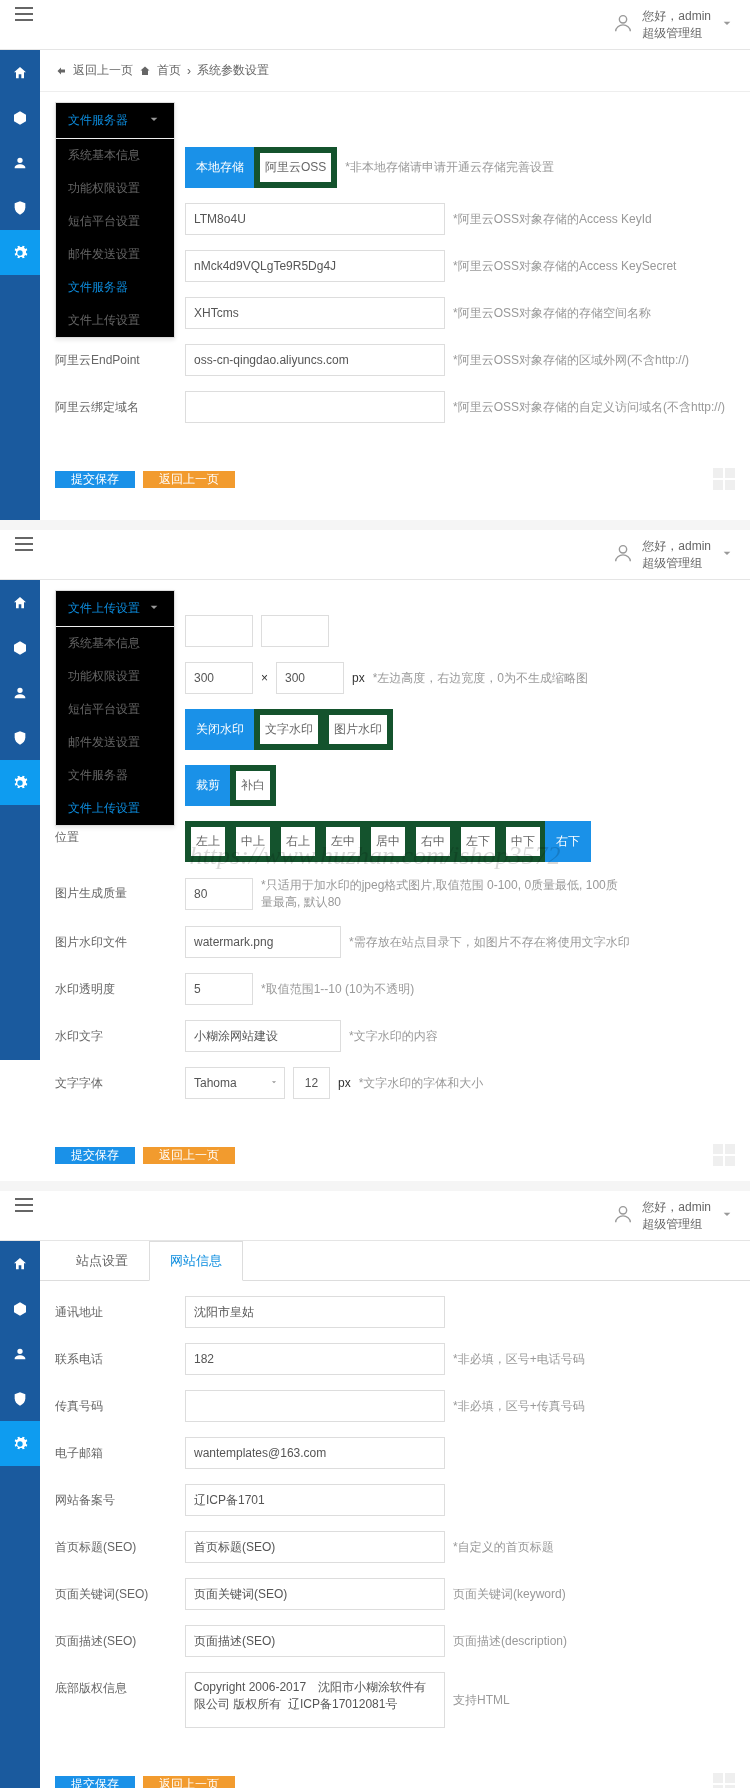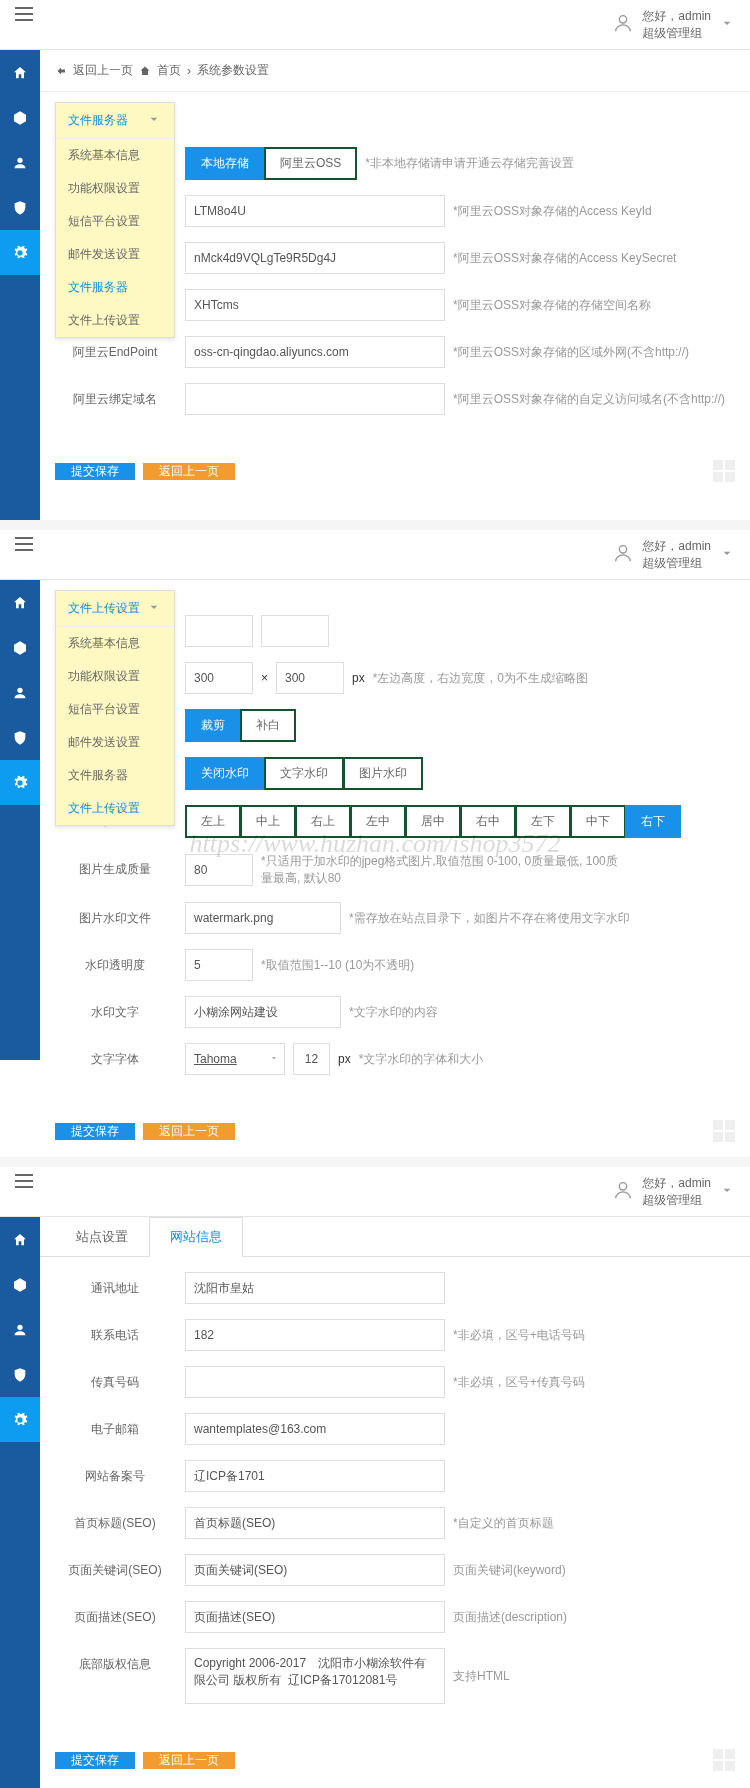--- a/index.html
+++ b/index.html
@@ -14,48 +14,48 @@
 .menu-toggle span, .menu-toggle span::before, .menu-toggle span::after { display: block; width: 18px; height: 2px; background: #666; position: relative; }
 .menu-toggle span::before { content: ''; position: absolute; top: -6px; }
 .menu-toggle span::after { content: ''; position: absolute; top: 6px; }
 .user-area { display: flex; align-items: center; gap: 8px; color: #666; font-size: 12px; }
 .user-icon svg { width: 22px; height: 22px; fill: none; stroke: #999; stroke-width: 1.5; }
 .chevron svg { width: 16px; height: 16px; fill: #999; }
 .content { margin-left: 40px; background: #fff; }
 .breadcrumb { padding: 12px 15px; border-bottom: 1px solid #eee; color: #666; font-size: 12px; display: flex; align-items: center; gap: 6px; }
 .breadcrumb svg { width: 12px; height: 12px; fill: #666; }
 .form-area { padding: 15px; position: relative; }
-.dropdown { position: absolute; top: 10px; left: 15px; background: #fef9c3; border: 1px solid #ddd; min-width: 120px; z-index: 10; box-shadow: 0 2px 4px rgba(0,0,0,0.1); }
+.dropdown { position: absolute; top: 10px; left: 15px; background: #000000; border: 1px solid #ddd; min-width: 120px; z-index: 10; box-shadow: 0 2px 4px rgba(0,0,0,0.1); }
 .dropdown-header { padding: 8px 12px; color: #0c8ddf; border-bottom: 1px solid #eee; display: flex; align-items: center; justify-content: space-between; cursor: pointer; }
 .dropdown-item { padding: 8px 12px; color: #666; cursor: pointer; }
 .dropdown-item.active { color: #0c8ddf; }
 .form-row { display: flex; align-items: flex-start; margin-bottom: 15px; }
-.form-label { width: 130px; text-align: center; padding-right: 10px; padding-top: 8px; color: #666; font-size: 12px; flex-shrink: 0; }
+.form-label { width: 130px; text-align: left; padding-right: 10px; padding-top: 8px; color: #666; font-size: 12px; flex-shrink: 0; }
 .form-value { flex: 1; display: flex; align-items: center; gap: 8px; flex-wrap: wrap; }
 .hint { color: #999; font-size: 12px; }
 input[type=text] { height: 32px; border: 1px solid #ddd; padding: 0 8px; font-size: 12px; color: #555; }
 .input-lg { width: 260px; }
 .input-md { width: 156px; }
 .input-sm { width: 68px; }
 .input-xs { width: 37px; text-align: center; }
 .btn { display: inline-block; padding: 0 16px; border: none; cursor: pointer; font-size: 12px; color: #fff; }
 .btn-blue { background: #1a91e8; }
 .btn-orange { background: #f29b2e; }
 .btn-group { display: flex; }
-.btn-toggle { padding: 6px 14px; border: 2px solid #14532d; background: #fff; color: #666; cursor: pointer; margin-left: -1px; font-size: 12px; }
+.btn-toggle { padding: 6px 5px; border: 6px solid #14532d; background: #fff; color: #666; cursor: pointer; margin-left: -1px; font-size: 12px; }
 .btn-toggle.active { background: #1a91e8; color: #fff; border-color: #1a91e8; }
 .btn-toggle:first-child { margin-left: 0; }
 .tabbar { display: flex; border-bottom: 1px solid #ddd; padding: 0 15px; }
 .tab { padding: 10px 20px; color: #666; cursor: pointer; border: 1px solid transparent; margin-bottom: -1px; font-size: 13px; }
 .tab.active { color: #0c8ddf; border-color: #ddd #ddd #fff #ddd; background: #fff; }
 .footer-btns { padding: 15px; display: flex; gap: 8px; align-items: center; }
 .grid-icon { margin-left: auto; display: grid; grid-template-columns: 10px 10px; gap: 2px; opacity: 0.3; }
 .grid-icon span { width: 10px; height: 10px; background: #ccc; }
 .select-wrap { position: relative; display: inline-block; }
-.select-wrap input { padding-right: 41px; text-decoration: underline; }
+.select-wrap input { padding-right: 41px; }
 .select-arrow { position: absolute; right: 6px; top: 50%; transform: translateY(-50%); pointer-events: none; }
 textarea { border: 1px solid #ddd; padding: 6px 8px; font-size: 12px; color: #555; resize: none; font-family: inherit; }
 .watermark { position: absolute; top: 50%; left: 50%; transform: translate(-50%, -50%); font-size: 26px; color: rgba(0,0,0,0.15); font-family: Georgia, serif; font-style: italic; pointer-events: none; z-index: 5; white-space: nowrap; }
 </style>
 </head>
 <body>
 
 <div class="panel">
   <div class="topbar">
     <div class="menu-toggle">
@@ -267,35 +267,35 @@
           <div class="form-label">尺寸</div>
           <div class="form-value">
             <input type="text" class="input-sm" value="300" style="">
             <span>×</span>
             <input type="text" class="input-sm" value="300" style="">
             <span>px</span>
             <span class="hint">*左边高度，右边宽度，0为不生成缩略图</span>
           </div>
         </div>
         <div class="form-row">
-          <div class="form-label">方式</div>
-          <div class="form-value">
-            <div class="btn-group">
-              <button class="btn-toggle active">裁剪</button>
-              <button class="btn-toggle">补白</button>
-            </div>
-          </div>
-        </div>
-        <div class="form-row">
           <div class="form-label">类型</div>
           <div class="form-value">
             <div class="btn-group">
               <button class="btn-toggle active">关闭水印</button>
               <button class="btn-toggle">文字水印</button>
               <button class="btn-toggle">图片水印</button>
+            </div>
+          </div>
+        </div>
+        <div class="form-row">
+          <div class="form-label">方式</div>
+          <div class="form-value">
+            <div class="btn-group">
+              <button class="btn-toggle active">裁剪</button>
+              <button class="btn-toggle">补白</button>
             </div>
           </div>
         </div>
         <div class="form-row">
           <div class="form-label">位置</div>
           <div class="form-value">
             <div class="btn-group" style="flex-wrap:wrap">
               <button class="btn-toggle">左上</button>
               <button class="btn-toggle">中上</button>
               <button class="btn-toggle">右上</button>

